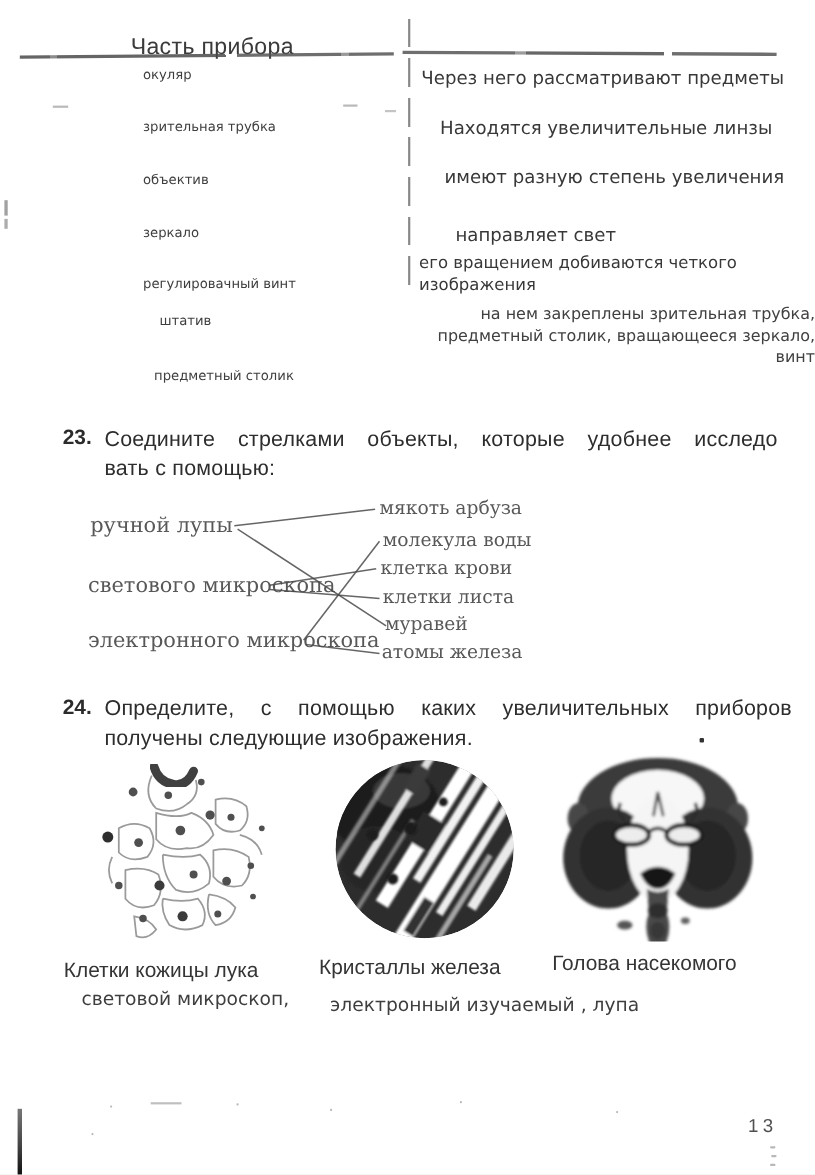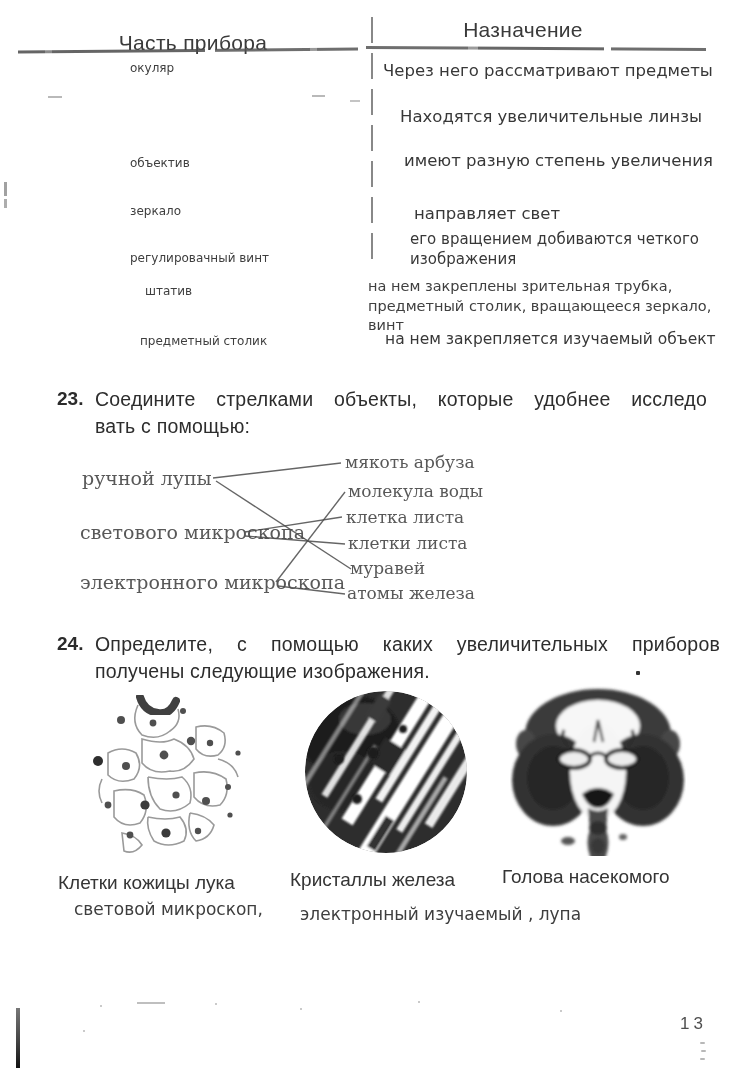--- a/index.html
+++ b/index.html
@@ -32,60 +32,59 @@
   .speck{position:absolute;background:#9a9a9a;width:2px;height:2px;border-radius:1px;opacity:.7;}
   .pagenum{font-size:17px;color:#4f4f4f;letter-spacing:4px;}
   .figure{position:absolute;}
 </style>
 </head>
 <body>
 
 <div class="page">
 
   <div class="t tbl-header" style="left:88px;top:31px;">Часть прибора</div>
-  <div class="t tbl-header" style="left:418px;top:18px;">Назначение</div>
 
   <div class="rule a" style="left:18px;top:49px;width:340px;transform:rotate(-0.5deg);"></div>
   <div class="rule b" style="left:366px;top:47px;width:340px;transform:rotate(0.3deg);"></div>
   <div class="vdivider" style="left:371px;top:17px;height:246px;"></div>
 
   <div class="t hand cell-part" style="left:130px;top:61px;">окуляр</div>
+  <div class="t hand cell-part" style="left:130px;top:108px;">зрительная трубка</div>
   <div class="t hand cell-part" style="left:130px;top:156px;">объектив</div>
   <div class="t hand cell-part" style="left:130px;top:204px;">зеркало</div>
   <div class="t hand cell-part" style="left:130px;top:251px;">регулировачный винт</div>
   <div class="t hand cell-part" style="left:145px;top:284px;">штатив</div>
   <div class="t hand cell-part" style="left:140px;top:334px;">предметный столик</div>
 
   <div class="t hand cell-purpose" style="left:383px;top:61px;">Через него рассматривают предметы</div>
   <div class="t hand cell-purpose" style="left:400px;top:107px;">Находятся увеличительные линзы</div>
   <div class="t hand cell-purpose" style="left:404px;top:151px;">имеют разную степень увеличения</div>
   <div class="t hand cell-purpose" style="left:414px;top:204px;">направляет свет</div>
-  <div class="t hand cell-purpose small" style="left:410px;top:230px;">его вращением добиваются четкого
+  <div class="t hand cell-purpose small" style="left:381px;top:230px;">его вращением добиваются четкого
 изображения</div>
-  <div class="t hand cell-purpose smaller" style="left:368px;top:277px;">на нем закреплены зрительная трубка,
+  <div class="t hand cell-purpose smaller" style="left:368px;top:277px;text-align:right;">на нем закреплены зрительная трубка,
 предметный столик, вращающееся зеркало, винт</div>
-  <div class="t hand cell-purpose" style="left:385px;top:330px;font-size:15.5px;">на нем закрепляется изучаемый объект</div>
 
   <div class="mark" style="left:48px;top:96px;width:14px;height:2px;opacity:.6;"></div>
   <div class="mark" style="left:312px;top:95px;width:13px;height:2px;opacity:.6;"></div>
   <div class="mark" style="left:350px;top:100px;width:10px;height:2px;opacity:.5;"></div>
   <div class="mark" style="left:4px;top:182px;width:3px;height:14px;opacity:.8;"></div>
   <div class="mark" style="left:4px;top:199px;width:3px;height:9px;opacity:.7;"></div>
 
   <div class="t qnum" style="left:57px;top:388px;">23.</div>
   <div class="t qtext" style="left:95px;top:415px;">вать с помощью:</div>
   <div class="t qtext just" style="left:95px;top:388px;width:612px;">Соедините стрелками объекты, которые удобнее исследо</div>
 
   <div class="t serifitem leftitem" style="left:82px;top:467px;">ручной лупы</div>
   <div class="t serifitem leftitem" style="left:80px;top:521px;">светового микроскопа</div>
   <div class="t serifitem leftitem" style="left:80px;top:571px;">электронного микроскопа</div>
 
   <div class="t serifitem rightitem" style="left:345px;top:452px;">мякоть арбуза</div>
   <div class="t serifitem rightitem" style="left:348px;top:481px;">молекула воды</div>
-  <div class="t serifitem rightitem" style="left:346px;top:507px;">клетка листа</div>
+  <div class="t serifitem rightitem" style="left:346px;top:507px;">клетка крови</div>
   <div class="t serifitem rightitem" style="left:348px;top:533px;">клетки листа</div>
   <div class="t serifitem rightitem" style="left:350px;top:558px;">муравей</div>
   <div class="t serifitem rightitem" style="left:347px;top:583px;">атомы железа</div>
 
   <svg id="match-svg" width="741" height="1068">
       <line x1="213" y1="478" x2="341" y2="463"></line>
       <line x1="216" y1="481" x2="351" y2="569"></line>
       <line x1="245" y1="532" x2="342" y2="517"></line>
       <line x1="245" y1="536" x2="345" y2="544"></line>
       <line x1="276" y1="582" x2="345" y2="492"></line>

